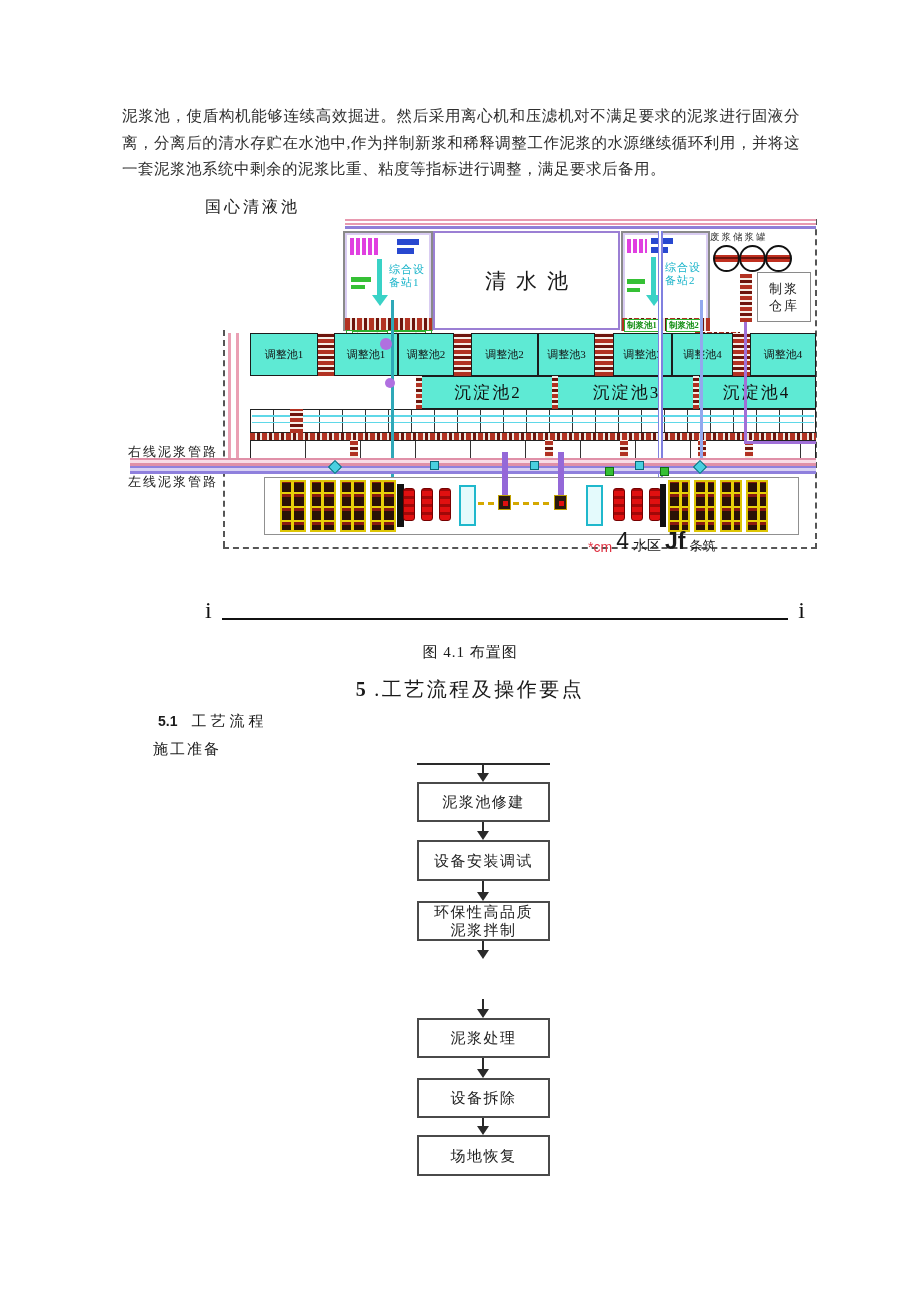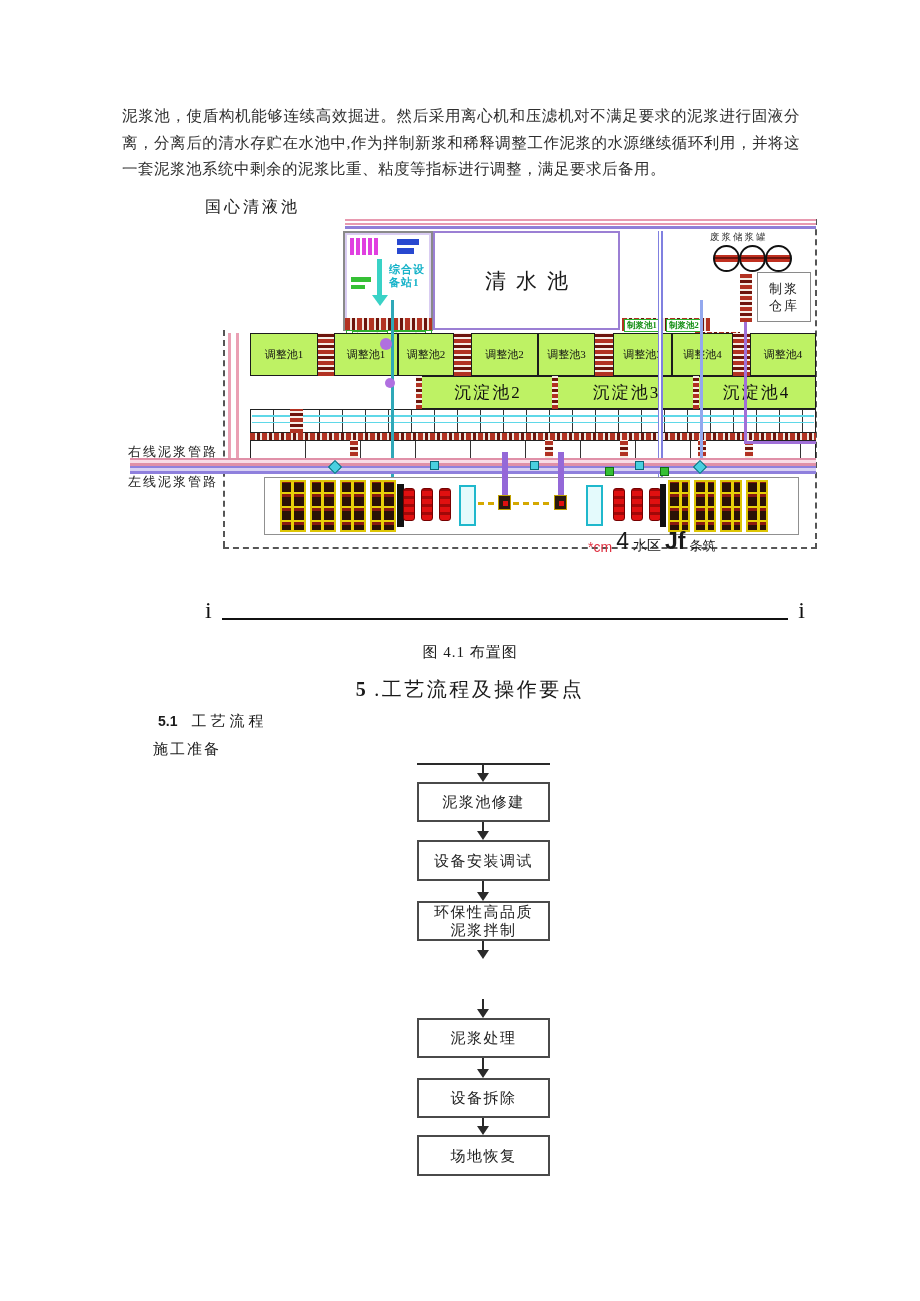--- a/index.html
+++ b/index.html
@@ -2,21 +2,21 @@
 <html><head>
 <meta charset="utf-8">
 <style>
   html,body{margin:0;padding:0}
   body{width:920px;height:1301px;position:relative;background:#fff;
        font-family:"Liberation Serif","DejaVu Serif",serif;color:#222;overflow:hidden}
   .abs{position:absolute;box-sizing:border-box}
   
   .hatchH{background:repeating-linear-gradient(90deg,#b23222 0 5px,#f2e8e0 5px 7px,#6d140c 7px 10px,#f2e8e0 10px 12px)}
   .hatchV{background:repeating-linear-gradient(0deg,#b23222 0 4px,#f6eee6 4px 6px,#6d140c 6px 9px,#f6eee6 9px 11px)}
-  .cell{position:absolute;box-sizing:border-box;border:1.5px solid #1c1c1c;background:#bef264;
+  .cell{position:absolute;box-sizing:border-box;border:1.5px solid #1c1c1c;background:#5eead4;
         display:flex;align-items:center;justify-content:center}
   .adj-label{font-size:11px;color:#111;white-space:nowrap}
   .sed-label{font-size:17px;letter-spacing:2px;color:#111;white-space:nowrap}
   .munit{position:absolute;box-sizing:border-box;border:2.5px solid #ddc504;
         background:linear-gradient(90deg,transparent 0 9px,#e8d008 9px 12px,transparent 12px),
         repeating-linear-gradient(0deg,#2a1206 0 5px,#8a1a10 5px 8px,#e8d008 8px 10px,#2a1206 10px 14px)}
   .redcyl{position:absolute;box-sizing:border-box;width:12px;height:33px;border-radius:3px;border:1px solid #700;
         background:repeating-linear-gradient(0deg,#e01010 0 5px,#a00808 5px 8px)}
   .cyanrect{position:absolute;box-sizing:border-box;width:17px;height:41px;border:2px solid #1fb8cc;background:#e4fafc}
   .tank{position:absolute;box-sizing:border-box;width:27px;height:27px;border-radius:50%;border:2px solid #111;
@@ -26,21 +26,21 @@
   .pipeV{position:absolute}
   .fc-box{position:absolute;left:417px;width:133px;box-sizing:border-box;border:2px solid #4a4a4a;background:#fff;
         display:flex;align-items:center;justify-content:center;text-align:center;
         font-size:15px;letter-spacing:1.5px;line-height:18px;padding:2px 14px;color:#222}
   .fc-stem{position:absolute;left:482px;width:2px;background:#2a2a2a}
   .fc-head{position:absolute;left:477px;width:0;height:0;border-left:6px solid transparent;
         border-right:6px solid transparent;border-top:9px solid #2a2a2a}
   .node-sq{position:absolute;width:9px;height:9px;background:#49d0e0;border:1px solid #0a6a78;box-sizing:border-box}
   .node-dm{position:absolute;width:10px;height:10px;background:#49d0e0;border:1px solid #0a6a78;transform:rotate(45deg);box-sizing:border-box}
   .node-gr{position:absolute;width:7px;height:7px;background:#35c035;border:1px solid #127012}
-  .stationtxt{position:absolute;color:#17b3c9;font-size:11px;line-height:13px;width:42px;letter-spacing:1px;font-weight:bold}
+  .stationtxt{position:absolute;color:#17b3c9;font-size:11px;line-height:13px;width:42px;letter-spacing:1px;font-weight:normal}
 </style>
 </head>
 <body>
 
 <div class="abs" style="left:122px;top:103px;width:678px;font-size:15.5px;line-height:26.5px;letter-spacing:.5px;text-align:justify;color:#2e2e2e">泥浆池，使盾构机能够连续高效掘进。然后采用离心机和压滤机对不满足要求的泥浆进行固液分离，分离后的清水存贮在水池中,作为拌制新浆和稀释调整工作泥浆的水源继续循环利用，并将这一套泥浆池系统中剩余的泥浆比重、粘度等指标进行调整，满足要求后备用。</div>
 
 <div class="abs" style="left:0;top:0;width:920px;height:600px">
 
   <div class="abs" style="left:205px;top:197px;font-size:16px;letter-spacing:3px;color:#1a1a1a">国心清液池</div>
 
@@ -60,20 +60,31 @@
     <div class="abs" style="left:32px;top:26px;width:5px;height:38px;background:#39d2c6"></div>
     <div class="abs" style="left:27px;top:62px;width:0;height:0;border-left:8px solid transparent;border-right:8px solid transparent;border-top:11px solid #39d2c6"></div>
     <div class="stationtxt" style="left:44px;top:30px">综合设备站1</div>
     <div class="abs" style="left:3px;bottom:6px;width:80px;height:4px;background:#a98fe0"></div>
   </div>
 
   <div class="abs" style="left:433px;top:231px;width:187px;height:99px;border:2px solid #9b7fd4;background:#fff;display:flex;align-items:center;justify-content:center">
     <span style="font-size:21px;letter-spacing:10px;color:#1a1a1a;padding-left:10px">清水池</span>
   </div>
 
+  <div class="abs" style="left:621px;top:231px;width:89px;height:100px;border:2px solid #8a8a8a;background:#fff;box-shadow:inset 0 0 0 2px #d9ccf2">
+    <div class="abs" style="left:28px;top:5px;width:22px;height:6px;background:#2848d0"></div>
+    <div class="abs" style="left:28px;top:14px;width:17px;height:6px;background:#2848d0"></div>
+    <div class="abs" style="left:4px;top:6px;width:20px;height:14px;background:repeating-linear-gradient(90deg,#e040e0 0 4px,#fff 4px 6px)"></div>
+    <div class="abs" style="left:4px;top:46px;width:18px;height:5px;background:#35c035"></div>
+    <div class="abs" style="left:4px;top:55px;width:13px;height:4px;background:#35c035"></div>
+    <div class="abs" style="left:28px;top:24px;width:5px;height:40px;background:#39d2c6"></div>
+    <div class="abs" style="left:23px;top:62px;width:0;height:0;border-left:8px solid transparent;border-right:8px solid transparent;border-top:11px solid #39d2c6"></div>
+    <div class="stationtxt" style="left:42px;top:28px">综合设备站2</div>
+    <div class="abs" style="left:3px;bottom:6px;width:79px;height:4px;background:#a98fe0"></div>
+  </div>
 
   <div class="abs" style="left:710px;top:231px;width:104px;font-size:9.5px;letter-spacing:2px;color:#333;white-space:nowrap">废浆储浆罐</div>
   <div class="tank" style="left:713px;top:245px"></div>
   <div class="tank" style="left:739px;top:245px"></div>
   <div class="tank" style="left:765px;top:245px"></div>
   <div class="abs hatchV" style="left:740px;top:274px;width:12px;height:48px"></div>
 
   <div class="abs" style="left:757px;top:272px;width:54px;height:50px;border:1.5px solid #8a8a8a;background:#fff;display:flex;align-items:center;justify-content:center">
     <div style="width:30px;font-size:13px;line-height:17px;letter-spacing:2px;color:#222;text-align:center">制浆仓库</div>
   </div>

